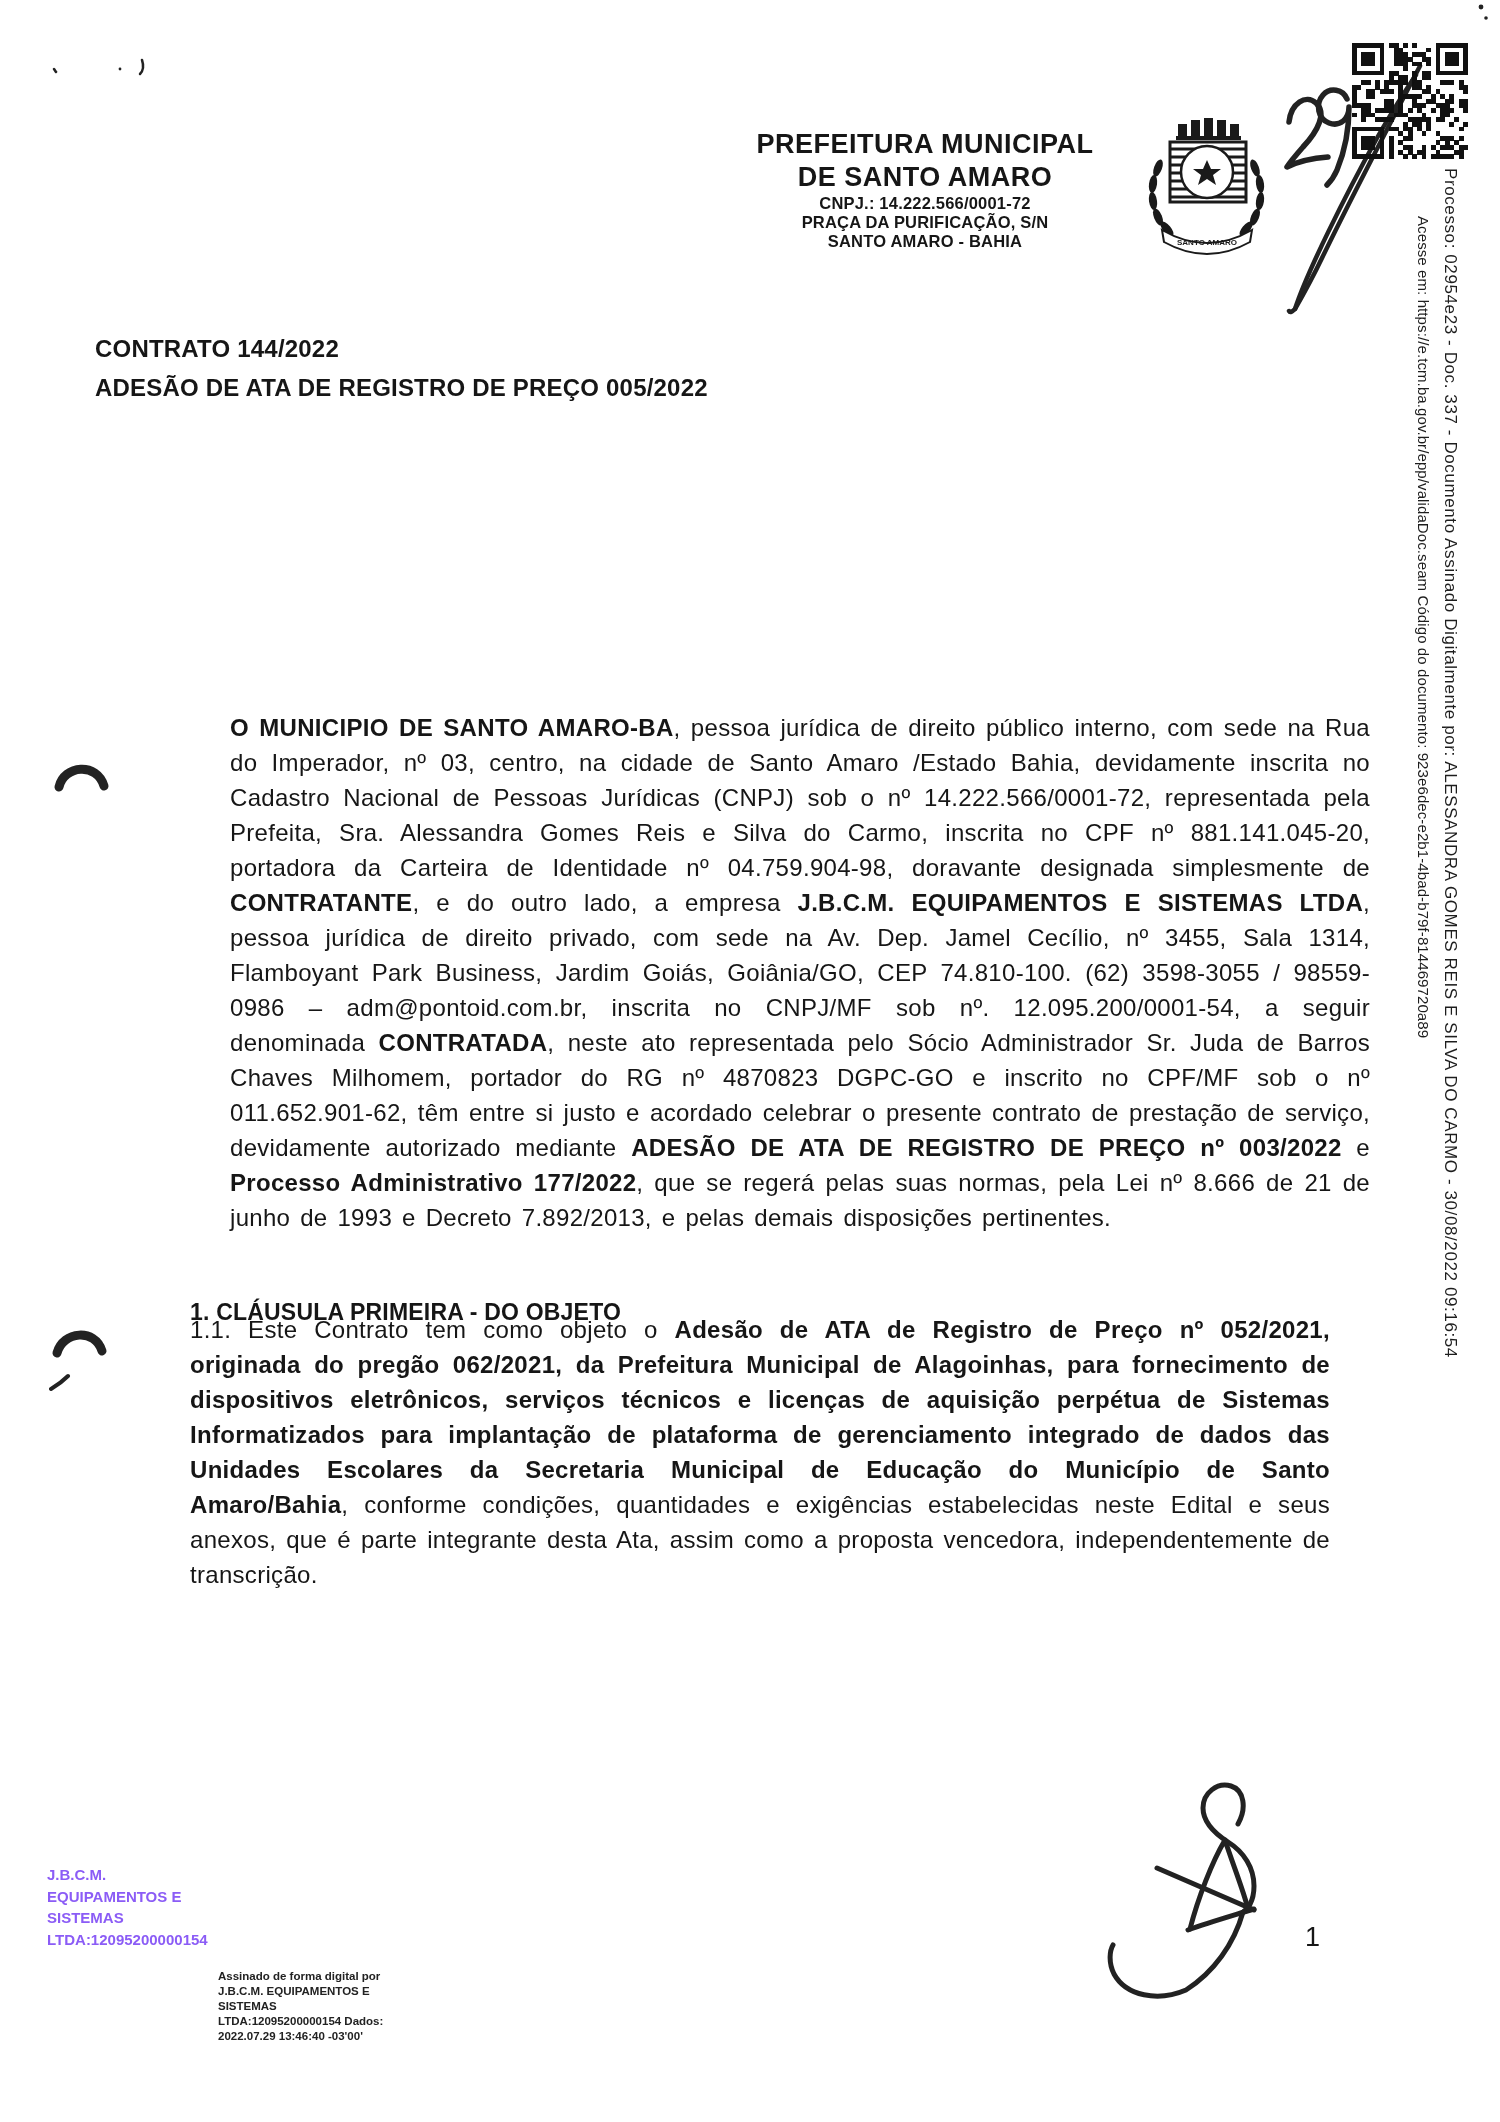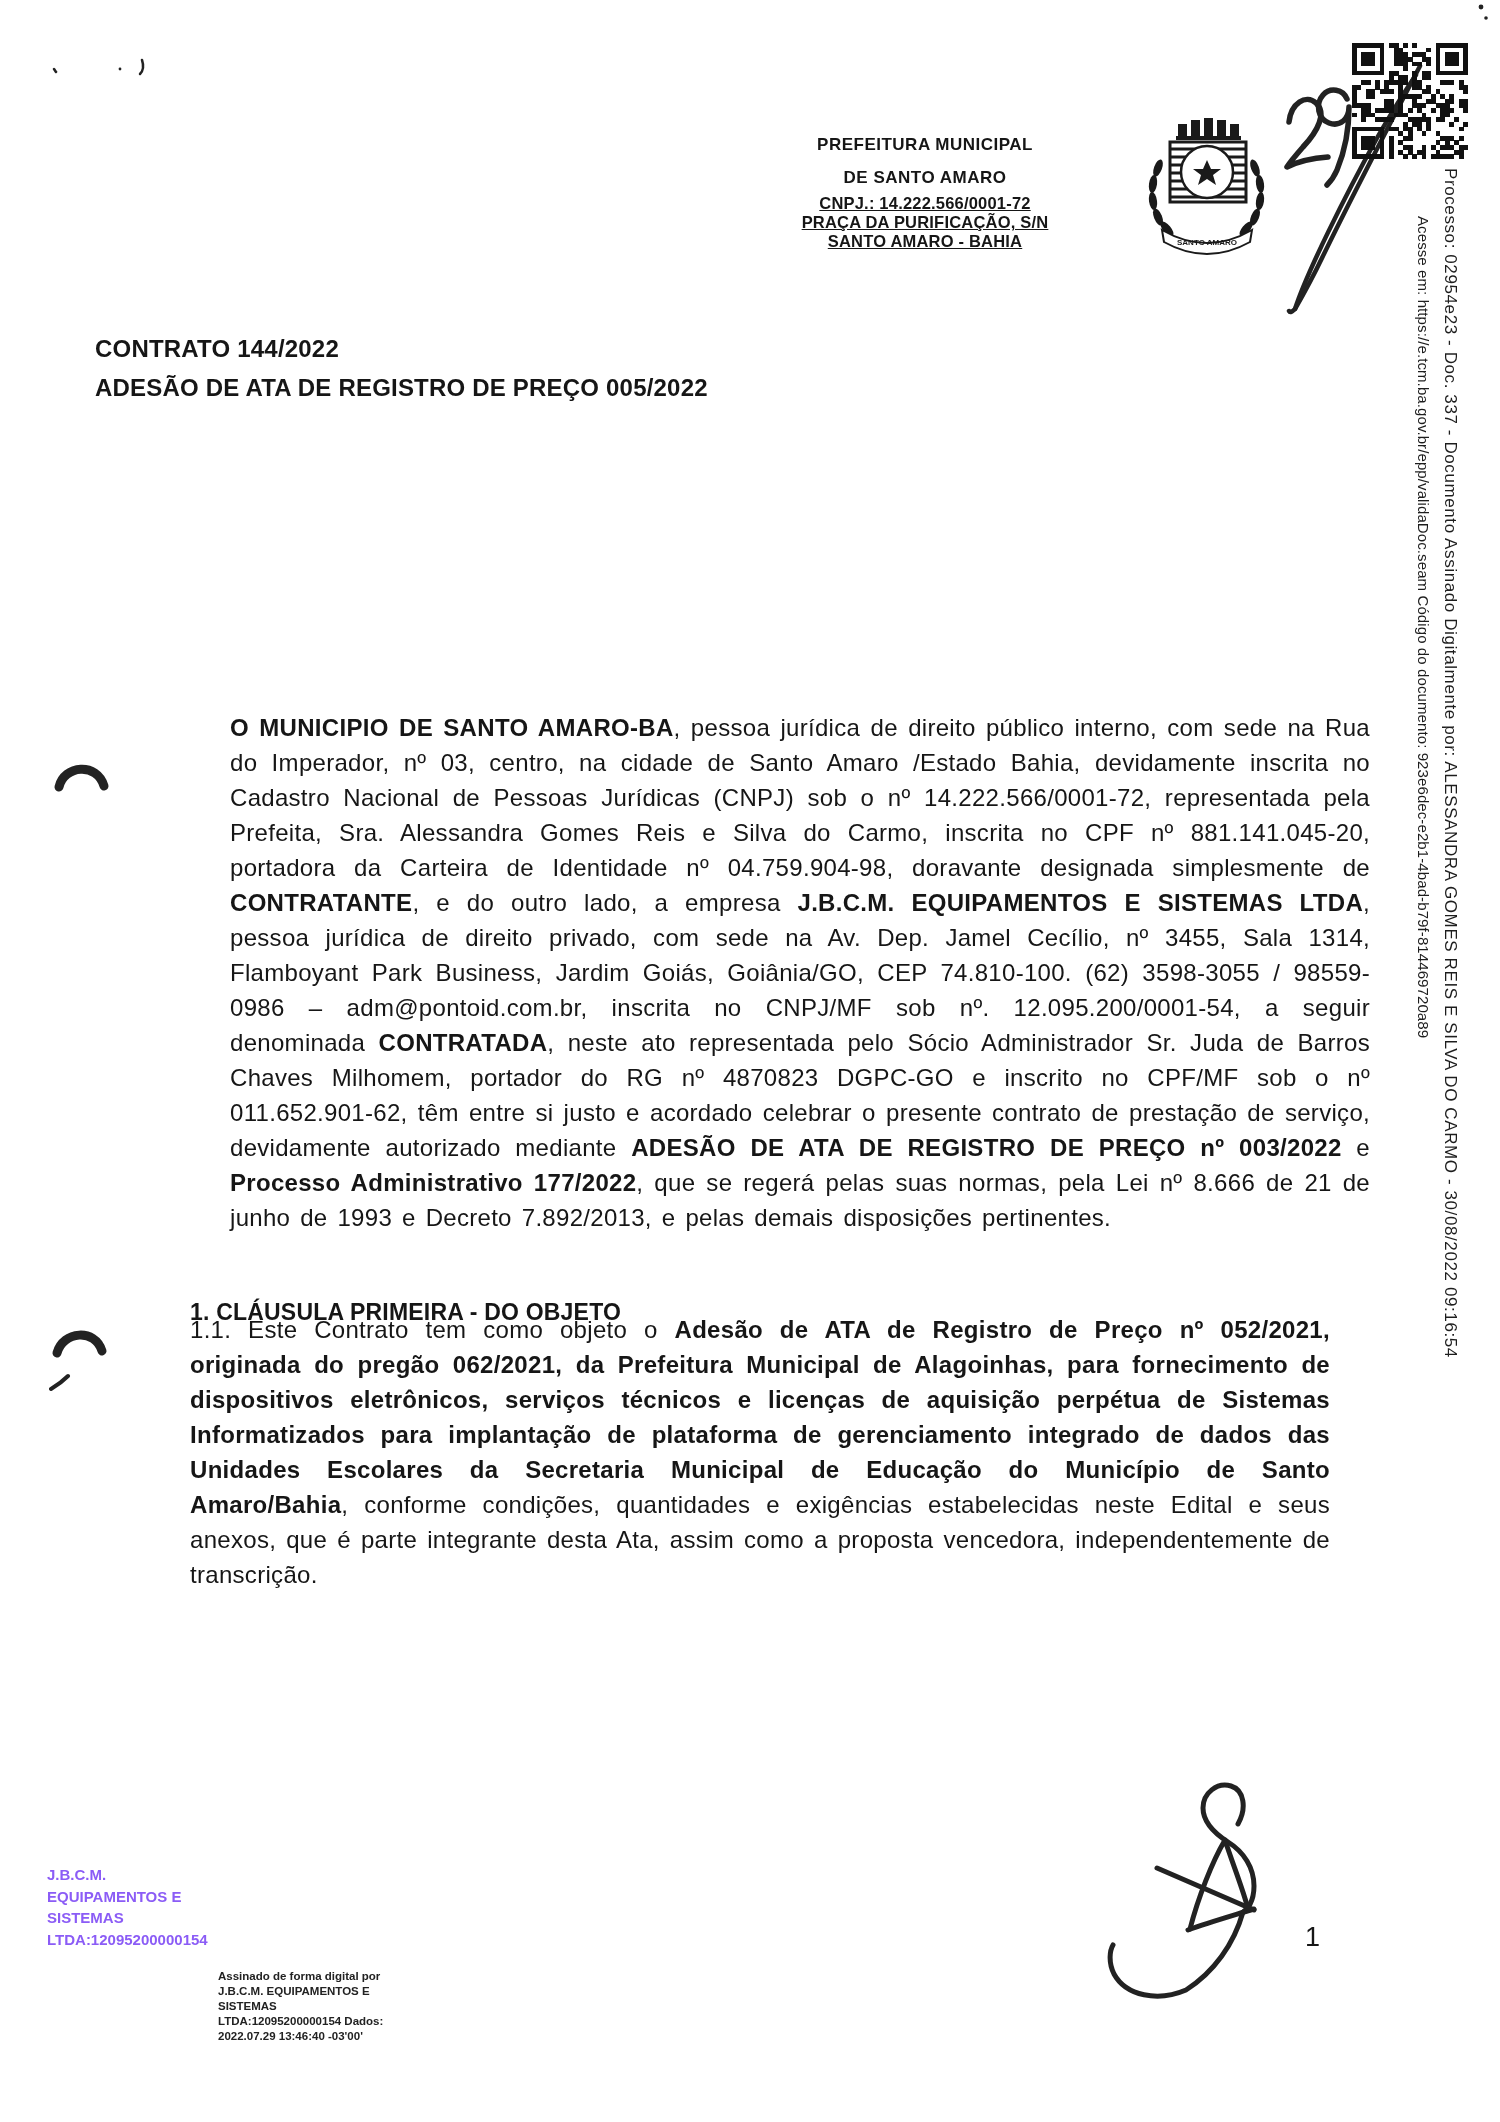--- a/index.html
+++ b/index.html
@@ -3,22 +3,22 @@
 <meta charset="utf-8">
 <style>
   html,body{margin:0;padding:0;background:#9a9a9a;}
   .page{
     position:relative;width:1500px;height:2122px;background:#ffffff;
     font-family:"Liberation Sans","DejaVu Sans",sans-serif;color:#161616;
     overflow:hidden;margin:0 auto;
   }
   
   .header-text{position:absolute;left:725px;top:128px;width:400px;text-align:center;}
-  .org{font-weight:bold;font-size:17px;line-height:33px;letter-spacing:.5px;}
-  .hmeta{font-weight:bold;font-size:16.5px;line-height:19px;letter-spacing:.2px;text-decoration:underline;}
+  .org{font-weight:bold;font-size:27px;line-height:33px;letter-spacing:.5px;}
+  .hmeta{font-weight:bold;font-size:16.5px;line-height:19px;letter-spacing:.2px;}
   .arms{position:absolute;left:1140px;top:116px;width:130px;height:150px;}
   .qr{position:absolute;left:1352px;top:42px;width:116px;height:118px;}
   
   .v-stamp{position:absolute;writing-mode:vertical-rl;white-space:nowrap;color:#1d1d1d;}
   .v-processo{left:1440px;top:168px;font-size:17px;letter-spacing:.6px;}
   .v-acesse{left:1415px;top:216px;font-size:15px;letter-spacing:.1px;}
   
   .title-block{position:absolute;left:95px;top:329px;width:1200px;text-align:left;
     font-weight:bold;font-size:24px;line-height:39px;letter-spacing:.2px;}
   

